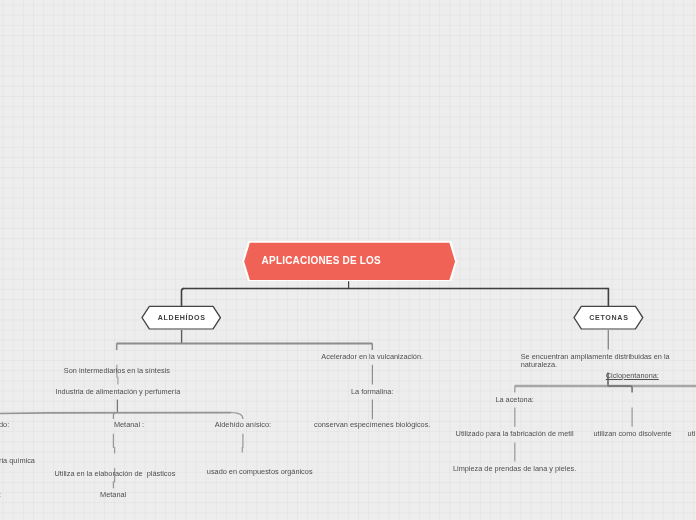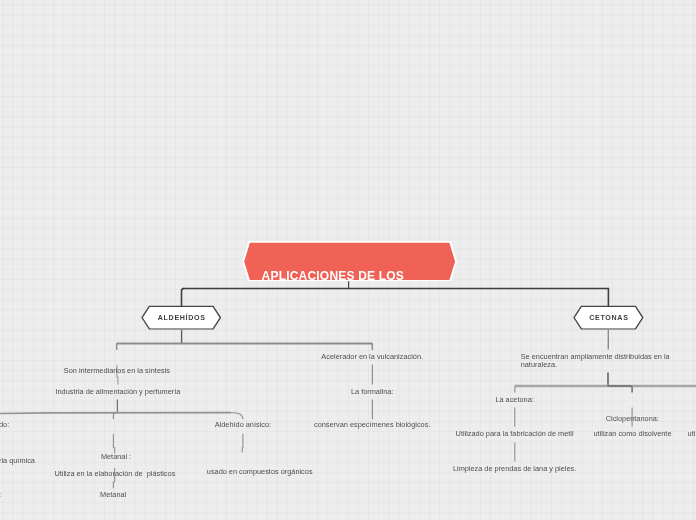--- a/index.html
+++ b/index.html
@@ -17,23 +17,23 @@
       linear-gradient(to bottom, rgba(0,0,0,0.033) 1px, transparent 1px);
     background-size:10.16px 10.16px;
     background-position:2.5px 4.6px;
   }
   #links{position:absolute;left:0;top:0;width:696px;height:520px;overflow:visible;}
 
   
   #root-node{position:absolute;left:241.8px;top:240.6px;width:215.3px;height:40.8px;}
   #root-text{
     position:absolute;left:0;top:0.7px;width:215.3px;height:40.8px;
-    display:flex;flex-direction:column;justify-content:flex-end;
+    display:flex;flex-direction:column;justify-content:center;
     padding-left:19.8px;box-sizing:border-box;
-    color:#ffffff;font-weight:bold;font-size:12px;line-height:10.8px;
+    color:#ffffff;font-weight:bold;font-size:10px;line-height:10.8px;
     letter-spacing:0.2px;white-space:pre;
   }
 
   
   .hex{position:absolute;}
   .hex .fill{position:absolute;left:0;top:0;}
   .hex .cap{
     position:absolute;left:0;top:0;width:100%;height:100%;
     display:flex;align-items:center;justify-content:center;
     color:#3f3f3f;font-weight:bold;font-size:7.1px;letter-spacing:0.67px;
@@ -104,27 +104,27 @@
   <div class="cap">CETONAS</div>
 </div>
 
 <div id="labels">
     <div class="lbl c" style="left: 116.9px; top: 367px;">Son intermediarios en la síntesis</div>
     <div class="lbl c" style="left: 117.9px; top: 387.6px;">Industria de alimentación y perfumería</div>
     <div class="lbl c" style="left: 372.2px; top: 352.9px;">Acelerador en la vulcanización.</div>
     <div class="lbl c" style="left: 372.2px; top: 387.7px;">La formalina:</div>
     <div class="lbl c" style="left: 372.2px; top: 421.4px;">conservan especímenes biológicos.</div>
     <div class="lbl" style="left: -1px; top: 421.4px;">do:</div>
-    <div class="lbl c" style="left: 116px; top: 421.4px; margin-top: 32px;">Metanal :</div>
+    <div class="lbl c" style="left: 129px; top: 421.4px;">Metanal :</div>
     <div class="lbl c" style="left: 242.9px; top: 421.4px; text-align: right;">Aldehído anísico:</div>
     <div class="lbl" style="left: -1px; top: 456.7px;">ria química</div>
     <div class="lbl c" style="left: 114.9px; top: 470px; text-align: right;">Utiliza en la elaboración de  plásticos</div>
     <div class="lbl c" style="left: 242.2px; top: 468px; padding-left: 35px;">usado en compuestos orgánicos</div>
     <div class="lbl" style="left: -1px; top: 491.2px;">:</div>
     <div class="lbl c" style="left: 113.2px; top: 491.2px;">Metanal</div>
     <div class="lbl c" style="left: 514.6px; top: 395.6px;">La acetona:</div>
-    <div class="lbl c" style="left: 632.3px; top: 415px;">Ciclopentanona:</div>
+    <div class="lbl c" style="left: 632.3px; top: 372px; text-decoration: underline;">Ciclopentanona:</div>
     <div class="lbl c" style="left: 514.6px; top: 430px;">Utilizado para la fabricación de metil</div>
     <div class="lbl c" style="left: 632.5px; top: 430px;">utilizan como disolvente</div>
     <div class="lbl" style="left: 687.6px; top: 430px;">uti</div>
     <div class="lbl c" style="left: 514.6px; top: 465.1px;">Limpieza de prendas de lana y pieles.</div>
     <div class="lbl" style="left: 520.7px; top: 352.9px;"><span>Se encuentran ampliamente distribuidas en la</span><br><span>naturaleza.</span></div>
   </div>
 
 </body></html>

